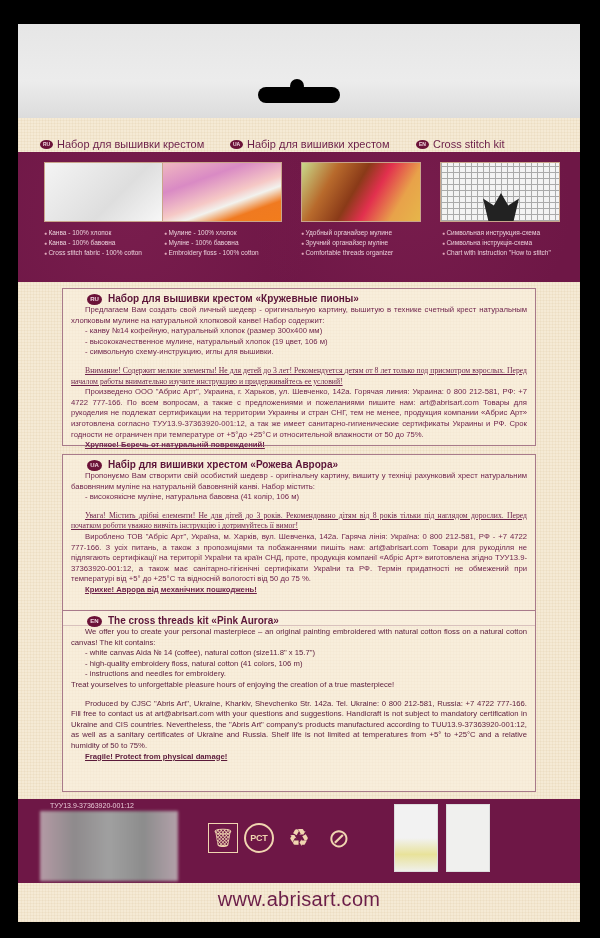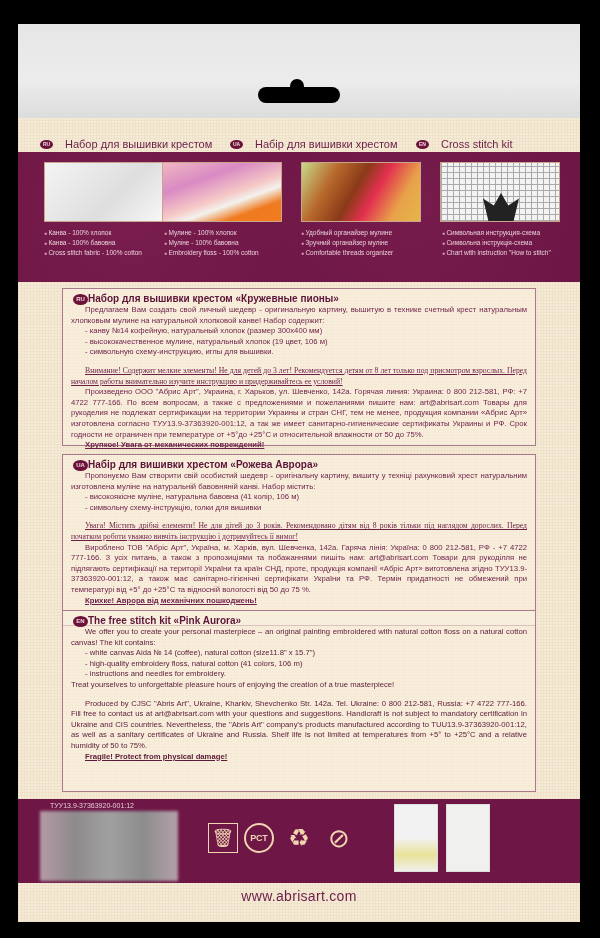--- a/index.html
+++ b/index.html
@@ -26,21 +26,21 @@
     background-color: #f5ead5;
     background-image:
       repeating-linear-gradient(0deg, rgba(200,170,120,0.10) 0 1px, transparent 1px 3px),
       repeating-linear-gradient(90deg, rgba(200,170,120,0.10) 0 1px, transparent 1px 3px);
   }
 
   .lang-row {
     position: absolute; left: 0; top: 20px; width: 562px; height: 16px;
     display: flex; font-size: 11px; color: #6b1e48;
   }
-  .lang-row .lang-item { display: flex; align-items: center; gap: 12px; position: absolute; }
+  .lang-row .lang-item { display: flex; align-items: center; gap: 4px; position: absolute; }
   .badge {
     display: inline-block; width: 13px; height: 9px; border-radius: 50%;
     background: #6b1238; color: #f3d9e2; font-size: 5px; font-weight: bold;
     text-align: center; line-height: 9px;
   }
 
   .maroon-band {
     position: absolute; left: 0; top: 34px; width: 562px; height: 130px;
     background: #6e1746;
     background-image: radial-gradient(circle at 20% 50%, rgba(140,40,90,0.35), transparent 40%),
@@ -64,40 +64,40 @@
   }
   .feat-list { position: absolute; top: 76px; font-size: 6.5px; color: #e9cfd9; line-height: 9px; }
   .feat-list li { list-style: none; white-space: nowrap; }
   .feat-list li:before { content: "● "; color: #e2a9bc; font-size: 5px; }
 
   .panel {
     position: absolute; left: 44px; width: 474px;
     border: 1px solid #a87a8a; background: rgba(250,240,224,0.6);
     padding: 4px 8px 4px 8px; color: #6b1e48; font-size: 7.7px; line-height: 10.6px;
   }
-  .panel .title { display: flex; align-items: center; font-weight: bold; font-size: 10px; color: #5c1539; margin-left: 2px; line-height: 12px; }
+  .panel .title { display: flex; align-items: center; gap: 6px; font-weight: bold; font-size: 10px; color: #5c1539; margin-left: 16px; line-height: 12px; }
   .panel .title .badge { width: 15px; height: 11px; font-size: 6px; line-height: 11px; }
   .panel p { text-align: justify; }
   .panel .indent { text-indent: 14px; }
   .panel .item { padding-left: 14px; }
   .panel .u { text-decoration: underline; font-family: Liberation Serif, serif; }
   .panel .fragile { text-decoration: underline; font-weight: bold; padding-left: 14px; }
   .gap { height: 8px; }
   .panel.en { color: #5a1a3a; }
 
   .bottom-band {
     position: absolute; left: 0; top: 681px; width: 562px; height: 84px; background: #6e1746;
   }
   .tuv { position: absolute; left: 32px; top: 3px; font-size: 7px; color: #e7c9d5; }
   .barcode { position: absolute; left: 22px; top: 12px; width: 138px; height: 70px; background: linear-gradient(90deg,#b49aa5,#8e8a8c,#a0a0a0,#8c8c8c,#b3a1aa); filter: blur(1.5px); }
   .icon-box { position: absolute; top: 24px; width: 30px; height: 30px; display: flex; align-items: center; justify-content: center; color: #f0d5b0; font-size: 18px; }
   .cert { position: absolute; top: 5px; width: 44px; height: 68px; background: #f0f0ee; border: 1px solid #ddd; }
   .cert.c1 { left: 376px; background: linear-gradient(180deg, #f2f2f2 50%, #e8e29a 75%, #f0f0ea 100%); }
   .cert.c2 { left: 428px; }
-  .site { position: absolute; left: 0; top: 770px; width: 562px; text-align: center; font-size: 14px; color: #6b1e48; letter-spacing: 0.3px; }
+  .site { position: absolute; left: 0; top: 770px; width: 562px; text-align: center; font-size: 20px; color: #6b1e48; letter-spacing: 0.3px; }
 </style>
 </head>
 <body>
 
 <div class="package">
   <div class="hanger">
     <div class="hang-hole"></div>
   </div>
 
   <div class="card">
@@ -149,41 +149,40 @@
         <span class="badge">RU</span>
         <span>Набор для вышивки крестом «Кружевные пионы»</span>
       </div>
       <p class="indent">Предлагаем Вам создать свой личный шедевр - оригинальную картину, вышитую в технике счетный крест натуральным хлопковым мулине на натуральной хлопковой канве! Набор содержит:</p>
       <p class="item">- канву №14 кофейную, натуральный хлопок (размер 300х400 мм)</p>
       <p class="item">- высококачественное мулине, натуральный хлопок (19 цвет, 106 м)</p>
       <p class="item">- символьную схему-инструкцию, иглы для вышивки.</p>
       <div class="gap"></div>
       <p class="indent u">Внимание! Содержит мелкие элементы! Не для детей до 3 лет! Рекомендуется детям от 8 лет только под присмотром взрослых. Перед началом работы внимательно изучите инструкцию и придерживайтесь ее условий!</p>
       <p class="indent">Произведено ООО "Абрис Арт", Украина, г. Харьков, ул. Шевченко, 142а. Горячая линия: Украина: 0 800 212-581, РФ: +7 4722 777-166. По всем вопросам, а также с предложениями и пожеланиями пишите нам: art@abrisart.com Товары для рукоделия не подлежат сертификации на территории Украины и стран СНГ, тем не менее, продукция компании «Абрис Арт» изготовлена согласно ТУУ13.9-37363920-001:12, а так же имеет санитарно-гигиенические сертификаты Украины и РФ. Срок годности не ограничен при температуре от +5°до +25°С и относительной влажности от 50 до 75%.</p>
-      <p class="fragile">Хрупкое! Увага от механических повреждений!</p>
+      <p class="fragile">Хрупкое! Беречь от натуральній повреждений!</p>
     </div>
 
     <div class="panel" style="top:336px;height:172px;">
       <div class="title">
         <span class="badge">UA</span>
         <span>Набір для вишивки хрестом «Рожева Аврора»</span>
       </div>
-      <p class="indent">Пропонуємо Вам створити свій особистий шедевр - оригінальну картину, вишиту у техніці рахунковий хрест натуральним изготовлена муліне на натуральній бавовняній канві. Набор містить:</p>
+      <p class="indent">Пропонуємо Вам створити свій особистий шедевр - оригінальну картину, вишиту у техніці рахунковий хрест натуральним бавовняним муліне на натуральній бавовняній канві. Набор містить:</p>
       <p class="item">- високоякісне муліне, натуральна бавовна (41 колір, 106 м)</p>
-      <p class="item">- символьну схему-інструкцію, голки для вишивки</p>
       <div class="gap"></div>
       <p class="indent u">Увага! Містить дрібні елементи! Не для дітей до 3 років. Рекомендовано дітям від 8 років тільки під наглядом дорослих. Перед початком роботи уважно вивчіть інструкцію і дотримуйтесь її вимог!</p>
       <p class="indent">Вироблено ТОВ "Абріс Арт", Україна, м. Харків, вул. Шевченка, 142а. Гаряча лінія: Україна: 0 800 212-581, РФ - +7 4722 777-166. З усіх питань, а також з пропозиціями та побажаннями пишіть нам: art@abrisart.com Товари для рукоділля не підлягають сертифікації на території України та країн СНД, проте, продукція компанії «Абріс Арт» виготовлена згідно ТУУ13.9-37363920-001:12, а також має санітарно-гігієнічні сертифікати України та РФ. Термін придатності не обмежений при температурі від +5° до +25°С та відносній вологості від 50 до 75 %.</p>
       <p class="fragile">Крихке! Аврора від механічних пошкоджень!</p>
     </div>
 
     <div class="panel en" style="top:492px;height:182px;">
       <div class="title">
         <span class="badge">EN</span>
-        <span>The free stitch kit «Pink Aurora»</span>
+        <span>The cross threads kit «Pink Aurora»</span>
       </div>
       <p class="indent">We offer you to create your personal masterpiece – an original painting embroidered with natural cotton floss on a natural cotton canvas! The kit contains:</p>
       <p class="item">- white canvas Aida № 14 (coffee), natural cotton (size11.8" x 15.7")</p>
       <p class="item">- high-quality embroidery floss, natural cotton (41 colors, 106 m)</p>
       <p class="item">- instructions and needles for embroidery.</p>
       <p>Treat yourselves to unforgettable pleasure hours of enjoying the creation of a true masterpiece!</p>
       <div class="gap"></div>
       <p class="indent">Produced by CJSC "Abris Art", Ukraine, Kharkiv, Shevchenko Str. 142a. Tel. Ukraine: 0 800 212-581, Russia: +7 4722 777-166. Fill free to contact us at art@abrisart.com with your questions and suggestions. Handicraft is not subject to mandatory certification in Ukraine and CIS countries. Nevertheless, the "Abris Art" company's products manufactured according to TUU13.9-37363920-001:12, as well as a sanitary certificates of Ukraine and Russia. Shelf life is not limited at temperatures from +5° to +25°C and a relative humidity of 50 to 75%.</p>
       <p class="fragile">Fragile! Protect from physical damage!</p>
     </div>

